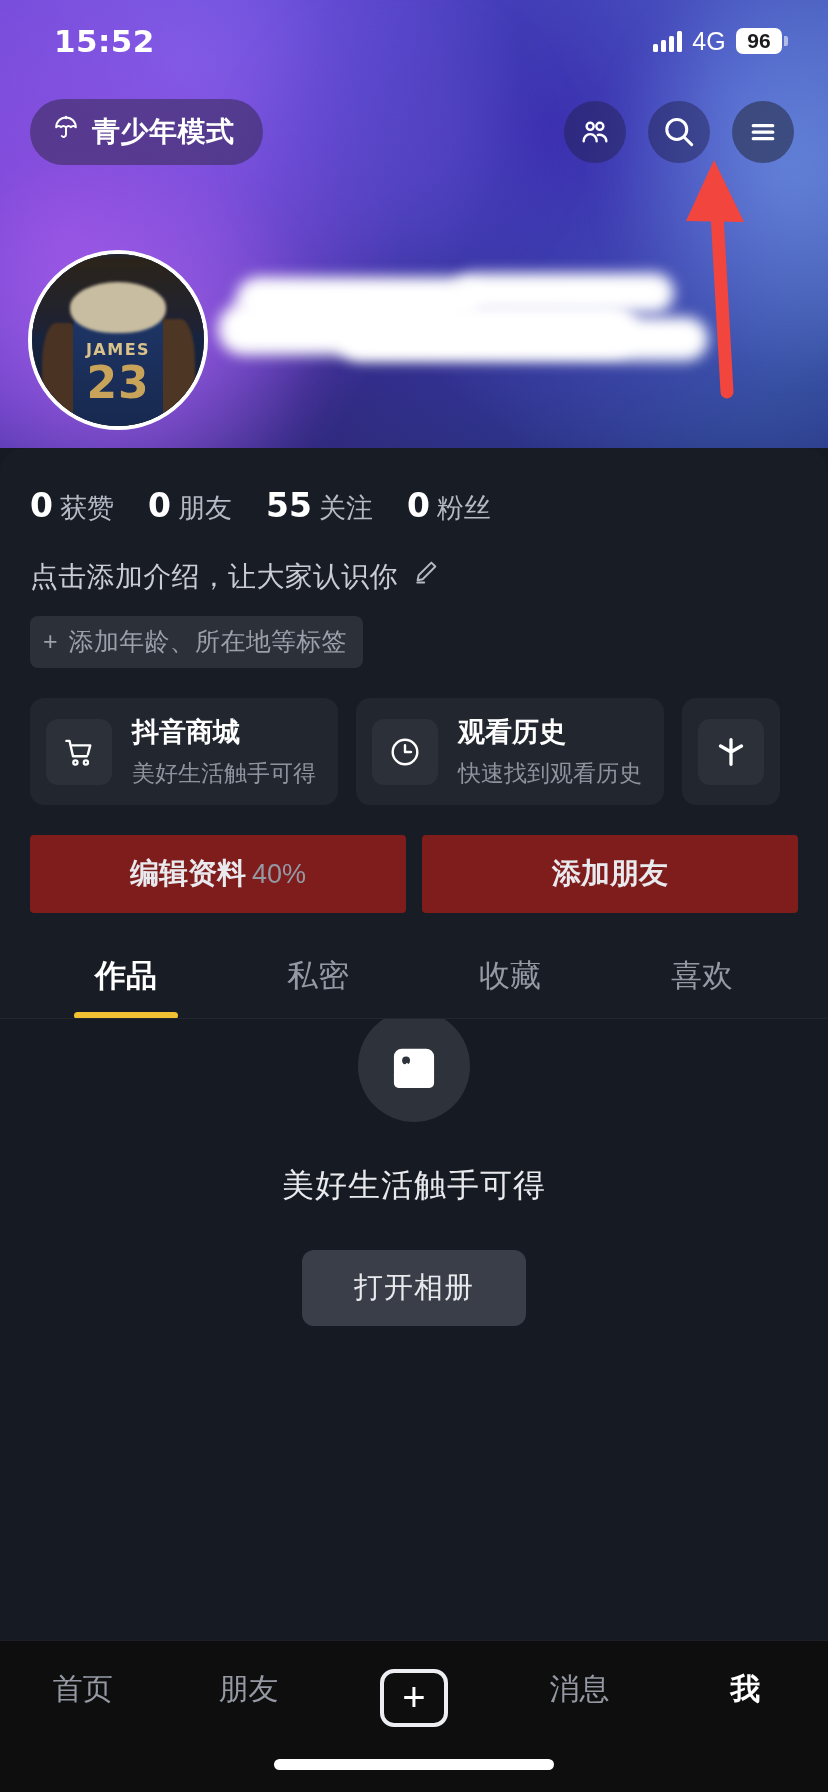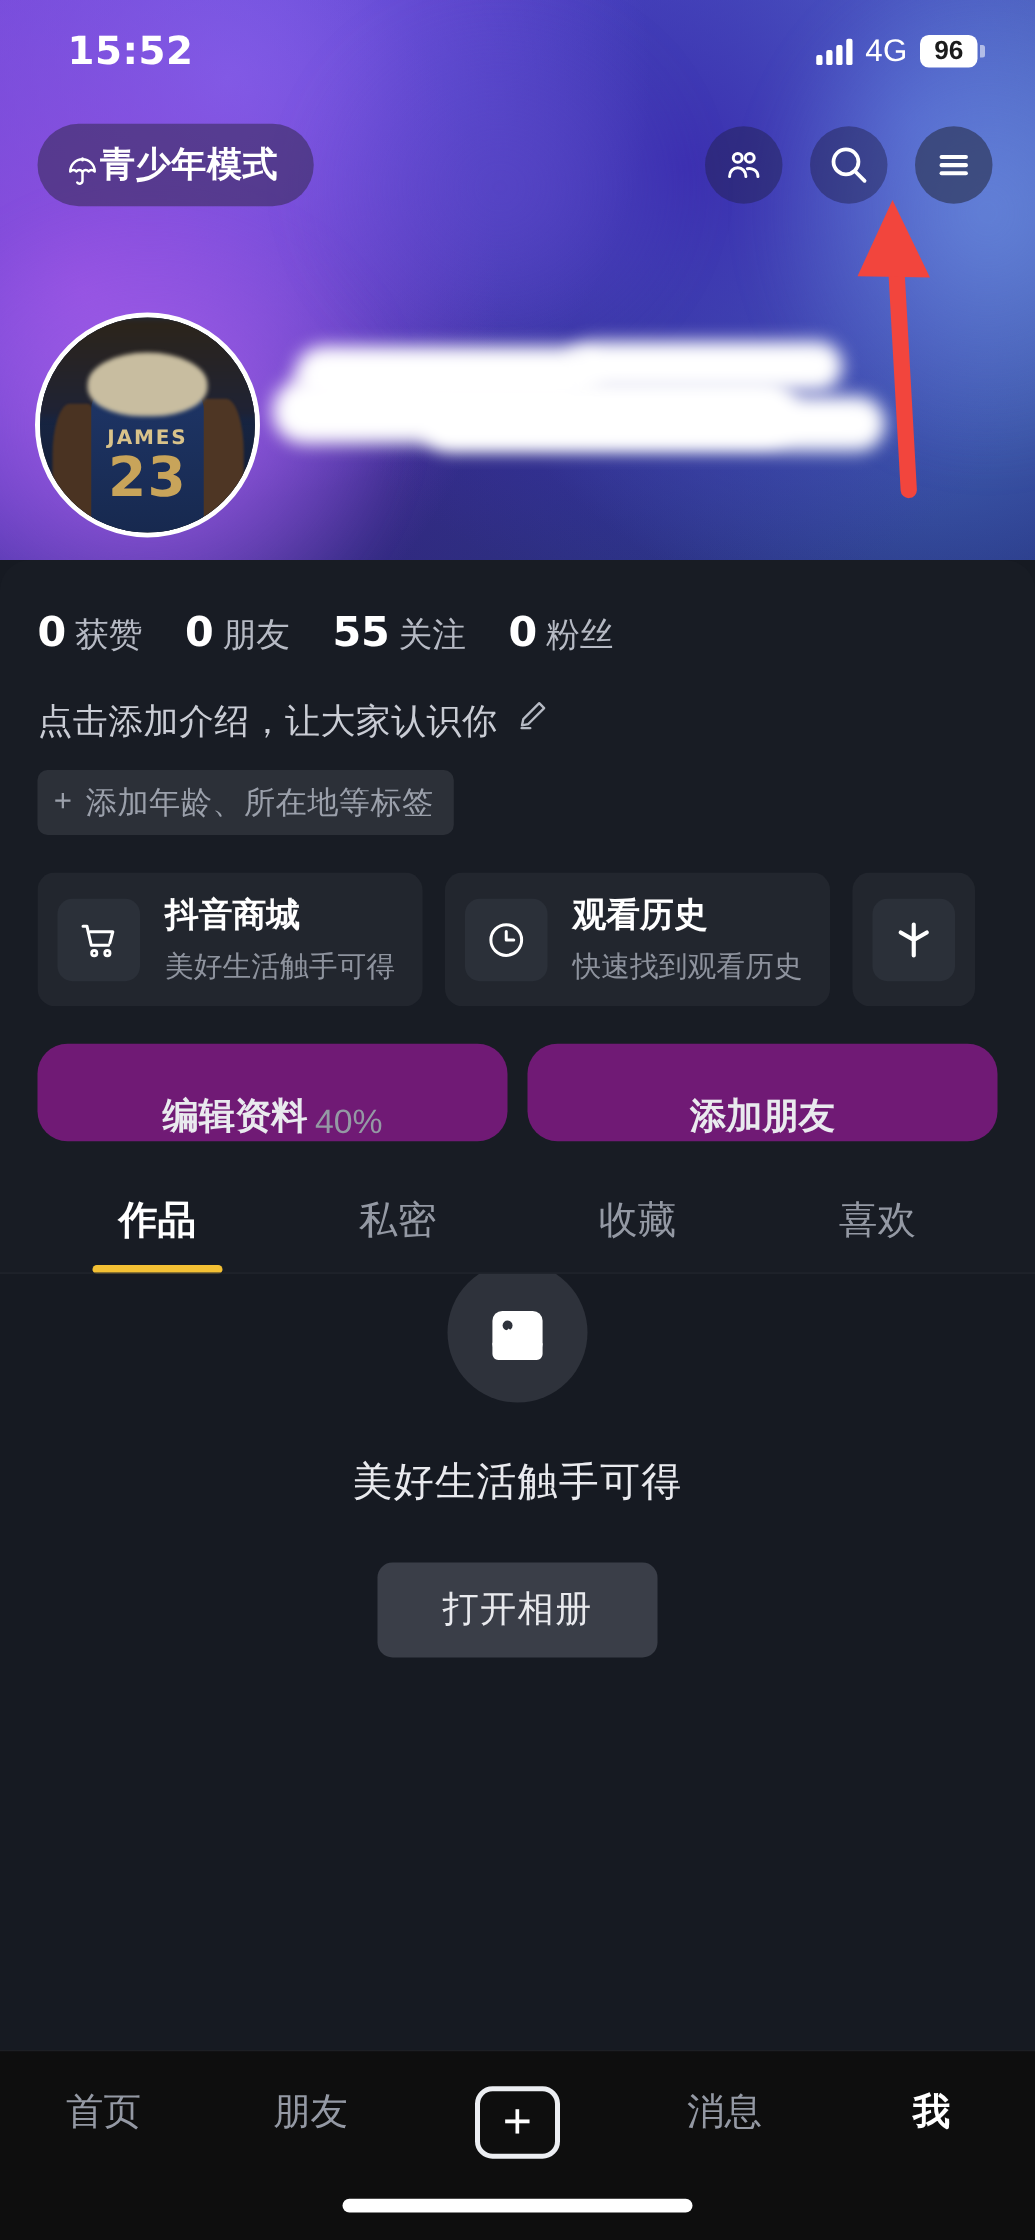--- a/index.html
+++ b/index.html
@@ -69,21 +69,21 @@
     width:4px; height:10px; background:rgba(255,255,255,.55); border-radius:0 2px 2px 0;
   }
 
   
   .header {
     position:absolute; top:96px; left:0; width:828px; height:72px;
     display:flex; align-items:center; justify-content:space-between;
     padding:0 34px 0 30px; z-index:20;
   }
   .teen-pill {
-    display:flex; align-items:flex-end; 
+    display:flex; align-items:flex-start; gap:12px;
     background:rgba(60,45,95,.62);
     border-radius:36px; padding:14px 28px 14px 22px;
   }
   .teen-label { font-size:28px; font-weight:600; color:#fff; letter-spacing:.5px; }
   .umbrella { width:28px; height:28px; display:block; }
   .hdr-icons { display:flex; align-items:center; gap:22px; }
   .icon-btn {
     width:62px; height:62px; border-radius:50%;
     background:rgba(30,32,70,.45);
     display:flex; align-items:center; justify-content:center;
@@ -170,22 +170,22 @@
     width:66px; height:66px; border-radius:12px; background:#2b3039;
     display:flex; align-items:center; justify-content:center; flex:0 0 auto;
   }
   .sc-text { display:flex; flex-direction:column; gap:8px; }
   .sc-title { font-size:27px; font-weight:700; color:#fff; white-space:nowrap; }
   .sc-sub { font-size:23px; color:#8e939e; white-space:nowrap;font-family:Liberation Serif, serif; }
   .sc-card.mini { padding:16px; }
 
   .actions { display:flex; gap:16px; margin-top:30px; }
   .act-btn {
-    flex:1; background:#701a75; border-radius:24px;
-    height:78px; display:flex; align-items:flex-end; justify-content:center; gap:6px;
+    flex:1; background:#7f1d1d; border-radius:4px;
+    height:78px; display:flex; align-items:center; justify-content:center; gap:6px;
   }
   .act-main { font-size:29px; font-weight:600; color:#e9eaee; }
   .act-pct { font-size:27px; color:#9499a4; }
 
   .tabs { display:flex; margin-top:42px; position:relative; }
   .tab {
     flex:1; text-align:center; font-size:31px; color:#9499a4;
     padding-bottom:22px; position:relative;
   }
   .tab.active { color:#fff; font-weight:700; }

